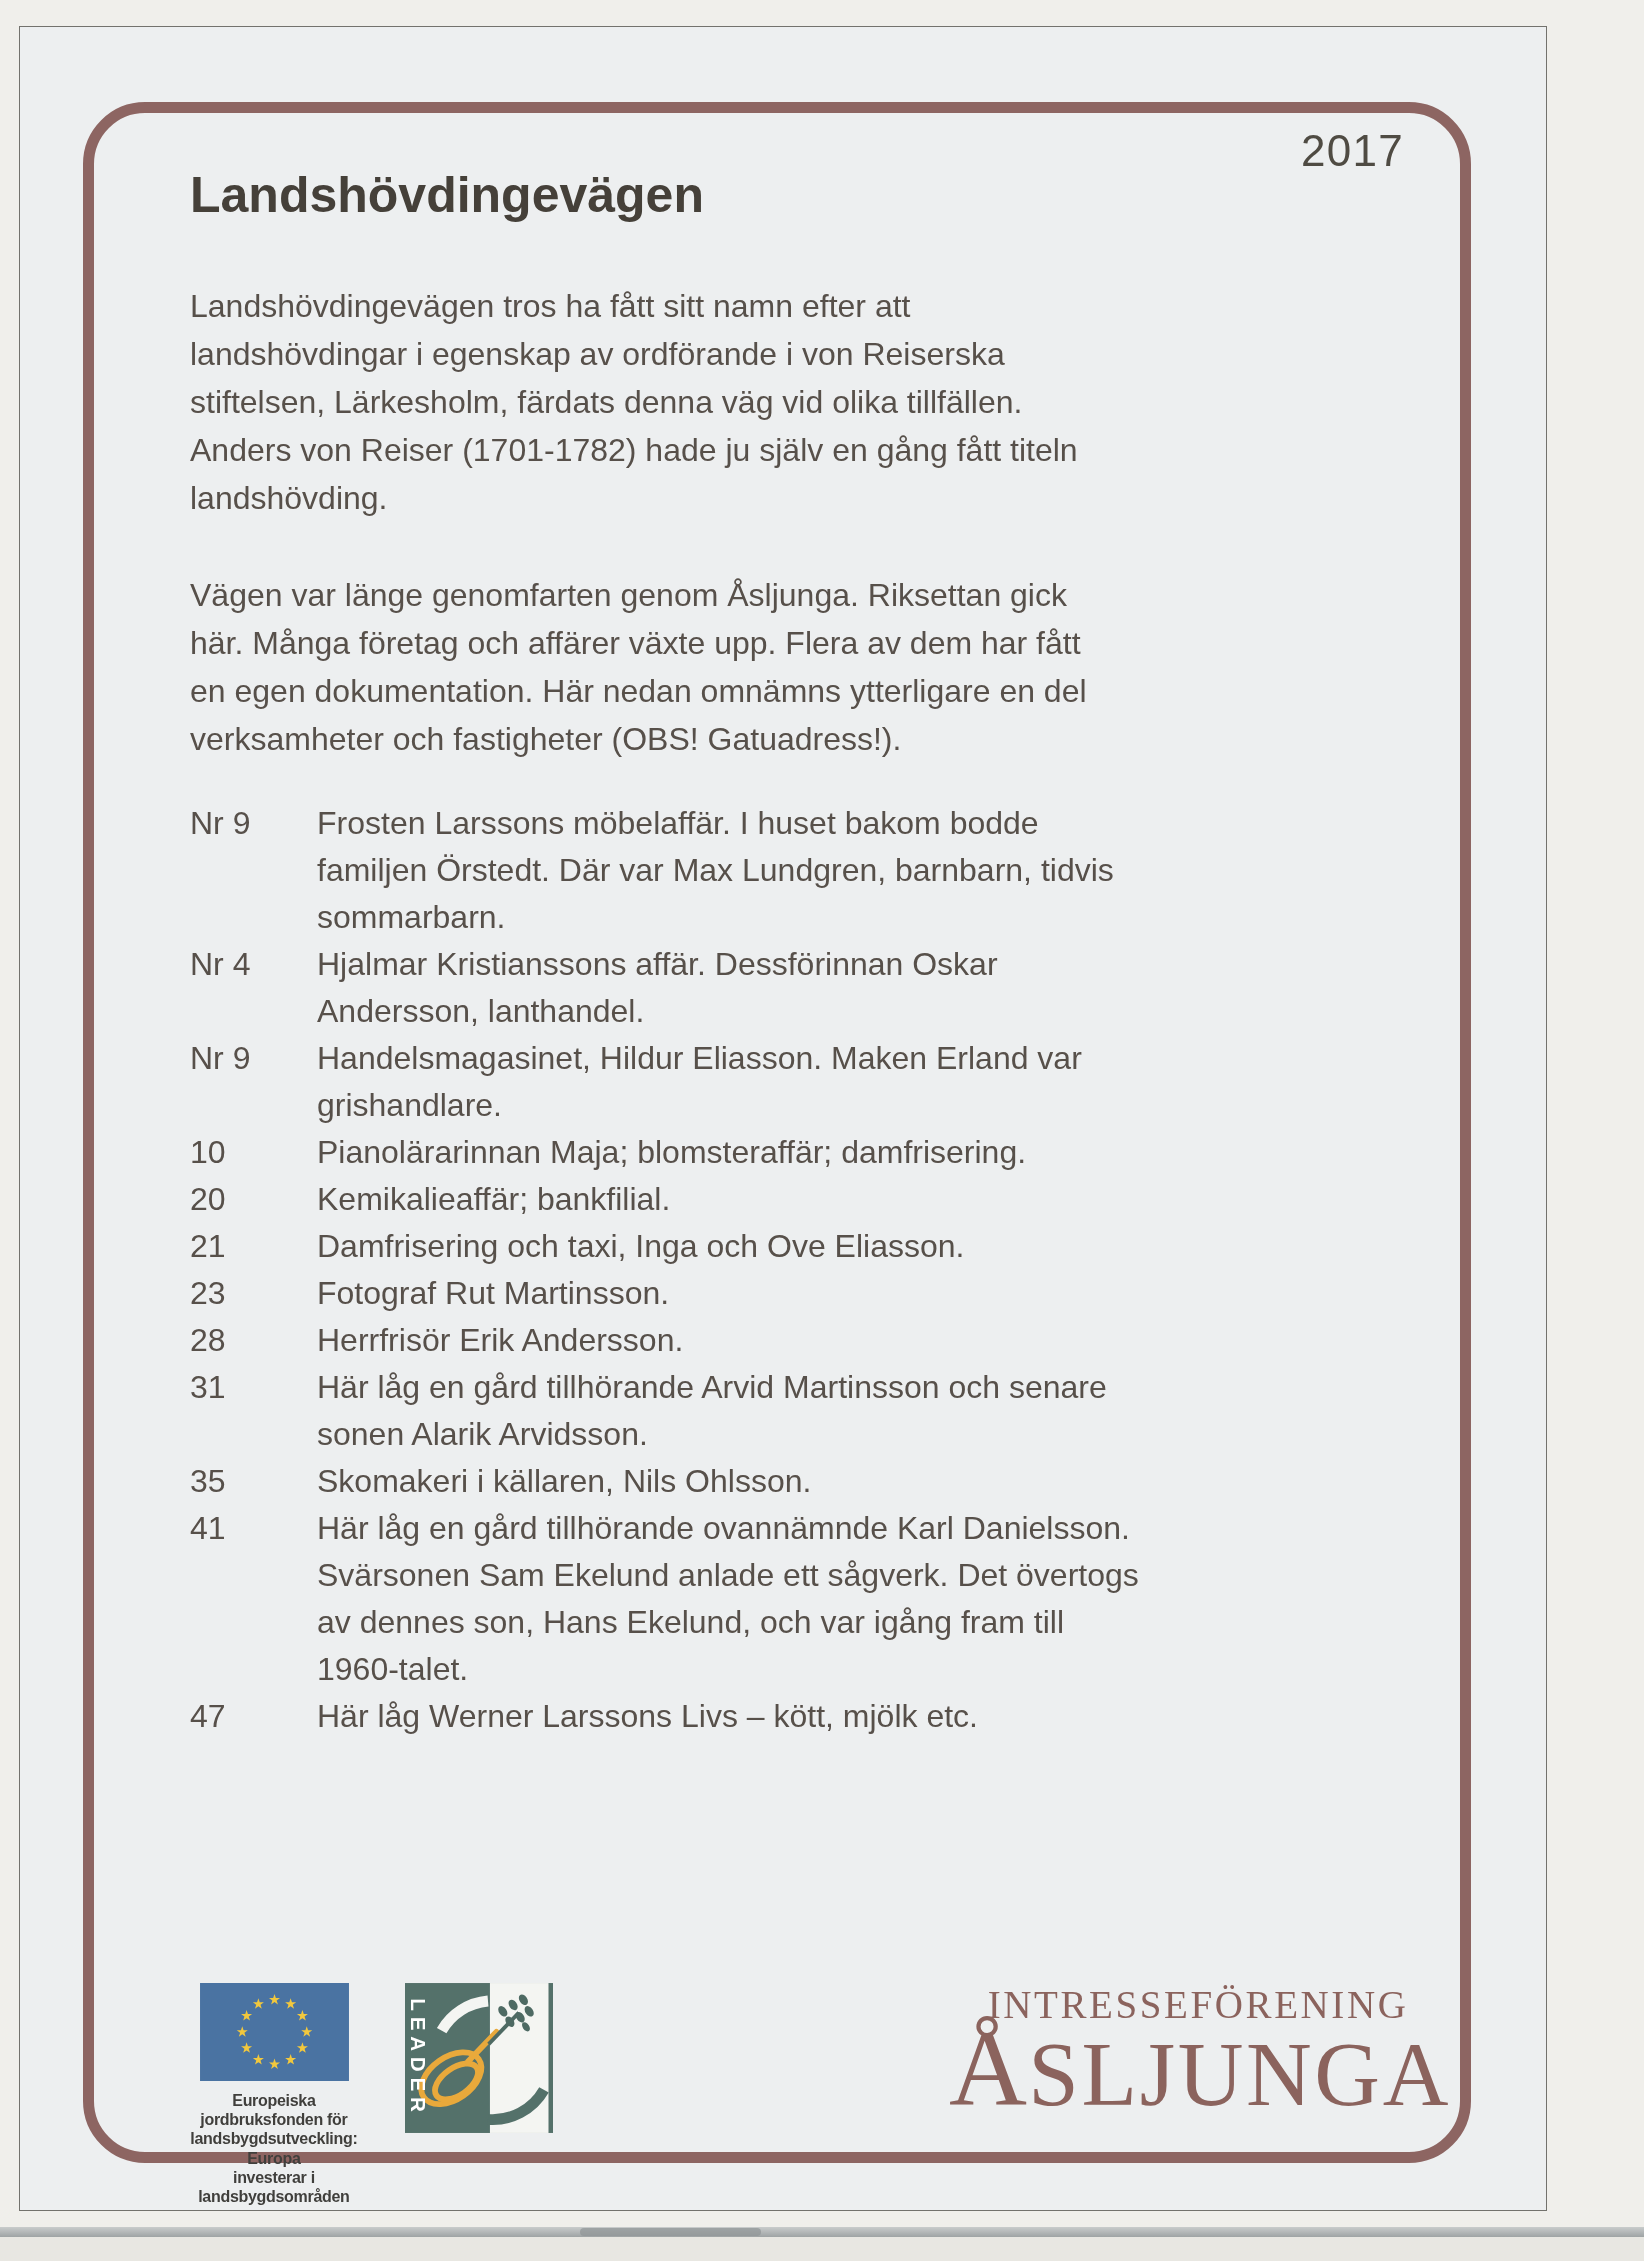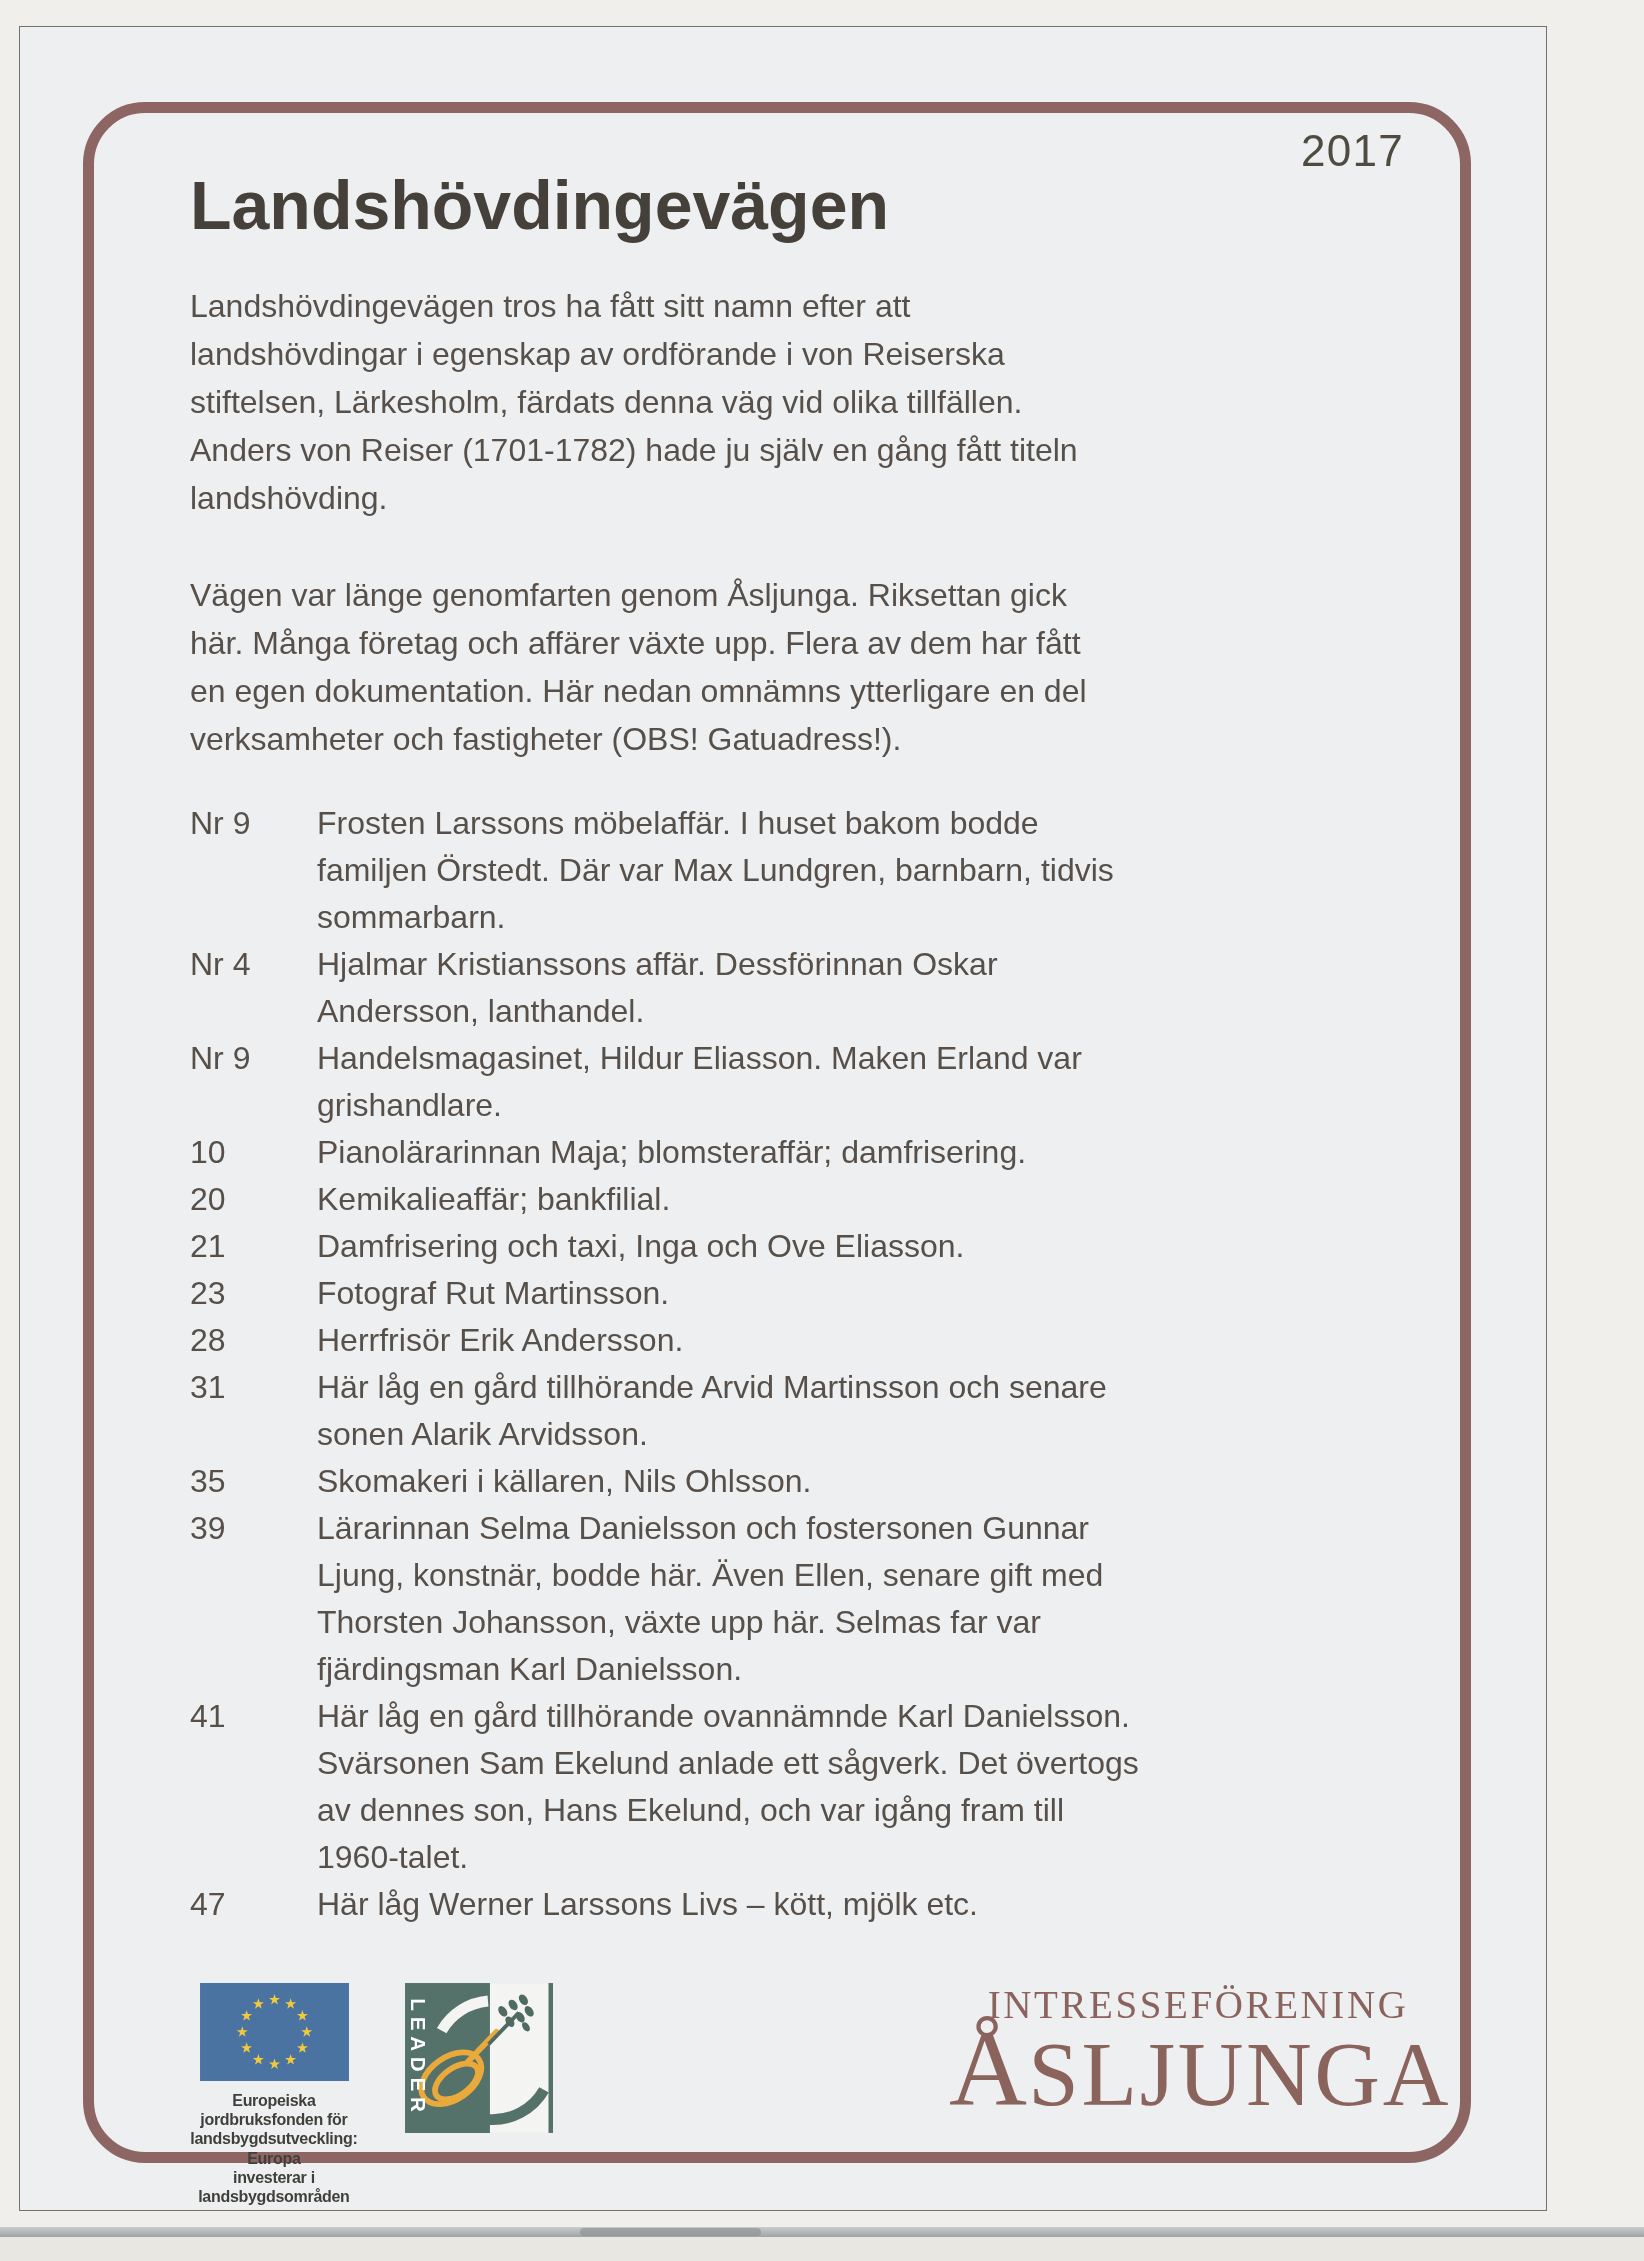--- a/index.html
+++ b/index.html
@@ -24,21 +24,21 @@
   .frame{
     position:absolute;left:83px;top:102px;width:1388px;height:2061px;
     border:11px solid #8d6562;border-radius:62px;box-sizing:border-box;
   }
   .year{
     position:absolute;top:126px;right:240px;
     font-size:44px;color:#4f4b43;letter-spacing:1.3px;
   }
   .doc-title{
     position:absolute;left:190px;top:166px;margin:0;
-    font-size:68px;font-weight:bold;color:#454039;letter-spacing:0;
+    font-size:50px;font-weight:bold;color:#454039;letter-spacing:0;
   }
   .para{
     position:absolute;left:190px;width:1264px;
     font-size:32px;line-height:48px;color:#57504a;white-space:pre-line;
   }
   #para1{top:282px;}
   #para2{top:571px;}
   .addr-list{
     position:absolute;left:190px;top:800px;width:1283px;
     font-size:32px;line-height:47px;color:#57504a;
@@ -127,27 +127,20 @@
         <span class="addr-txt">Herrfrisör Erik Andersson.</span>
       </div>
     <div class="addr-row">
         <span class="addr-num">31</span>
         <span class="addr-txt">Här låg en gård tillhörande Arvid Martinsson och senare
 sonen Alarik Arvidsson.</span>
       </div>
     <div class="addr-row">
         <span class="addr-num">35</span>
         <span class="addr-txt">Skomakeri i källaren, Nils Ohlsson.</span>
-      </div>
-    <div class="addr-row">
-        <span class="addr-num">39</span>
-        <span class="addr-txt">Lärarinnan Selma Danielsson och fostersonen Gunnar
-Ljung, konstnär, bodde här. Även Ellen, senare gift med
-Thorsten Johansson, växte upp här. Selmas far var
-fjärdingsman Karl Danielsson.</span>
       </div>
     <div class="addr-row">
         <span class="addr-num">41</span>
         <span class="addr-txt">Här låg en gård tillhörande ovannämnde Karl Danielsson.
 Svärsonen Sam Ekelund anlade ett sågverk. Det övertogs
 av dennes son, Hans Ekelund, och var igång fram till
 1960-talet.</span>
       </div>
     <div class="addr-row">
         <span class="addr-num">47</span>

